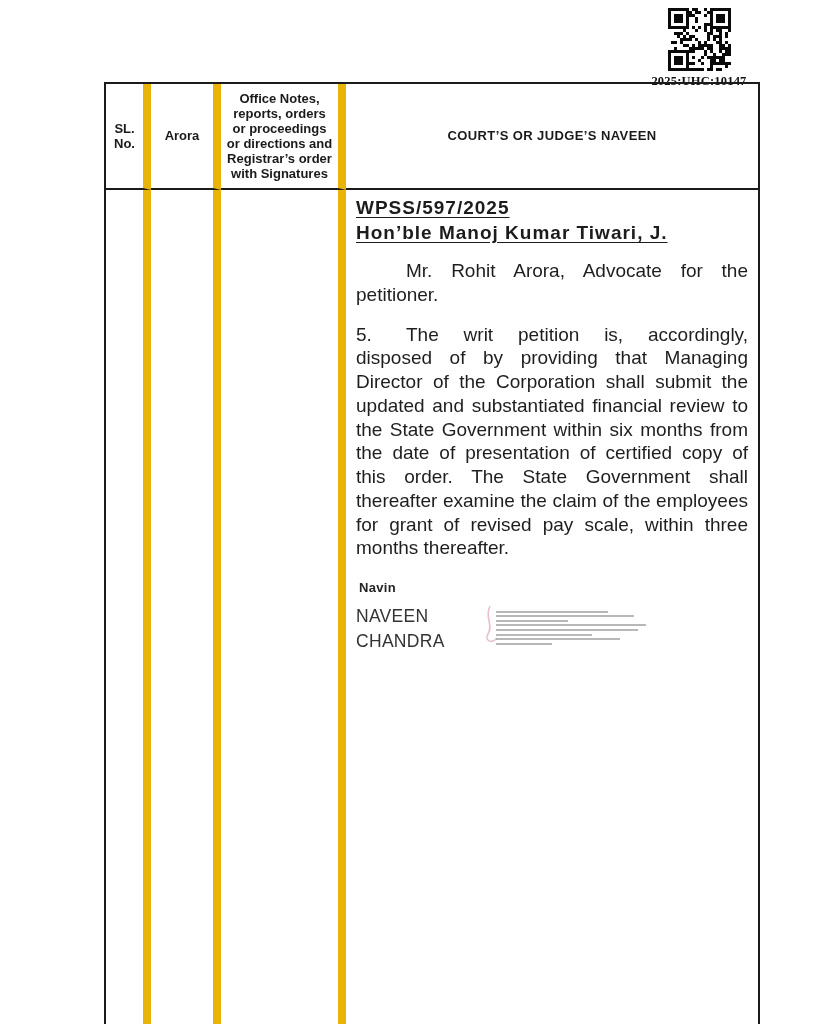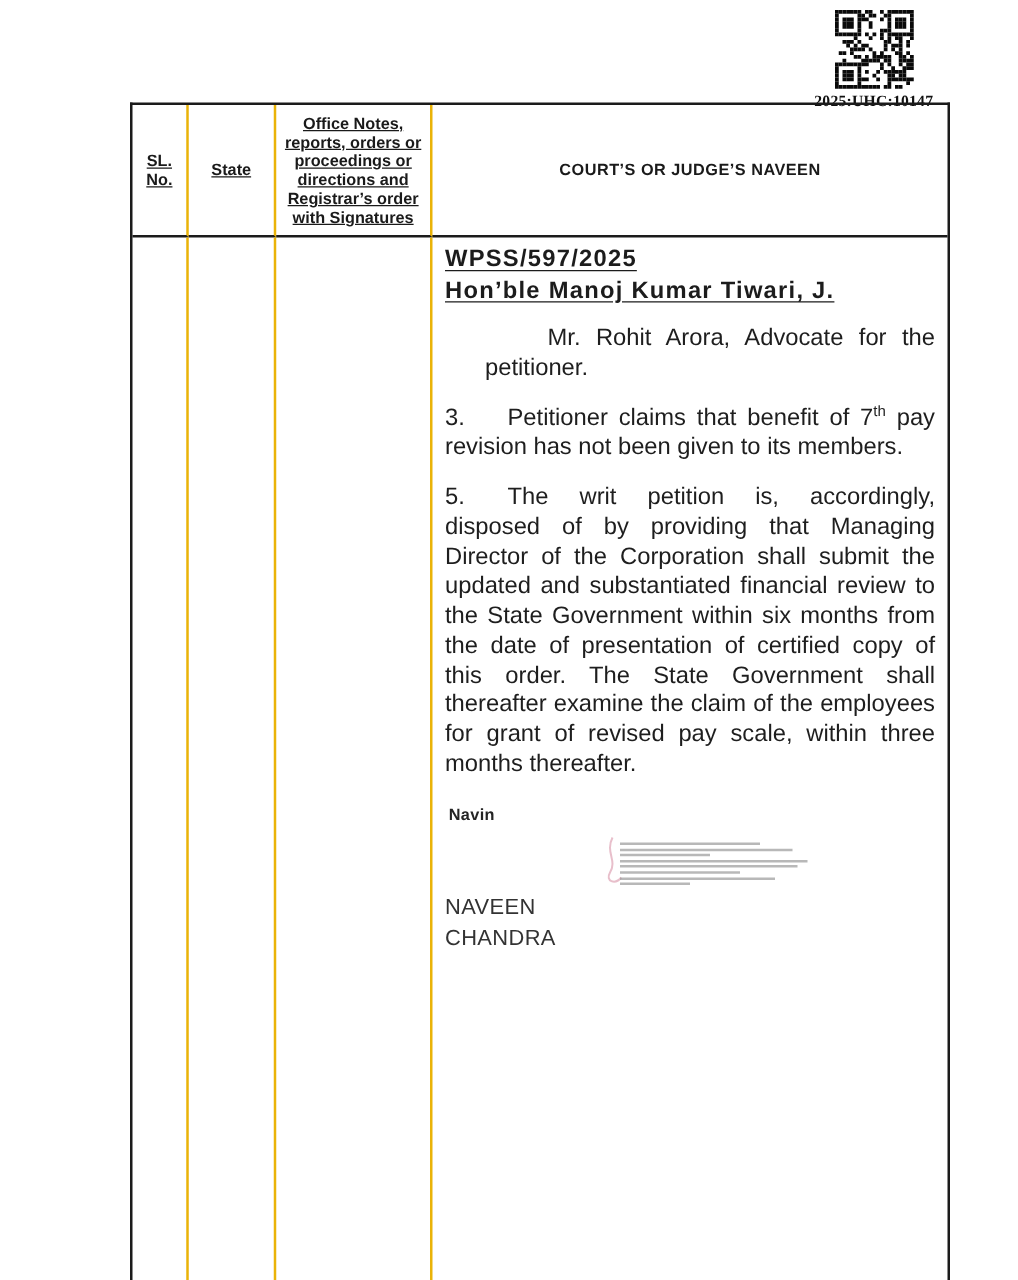--- a/index.html
+++ b/index.html
@@ -19,21 +19,21 @@
   }
 
   
   .doc-table {
     position:absolute; left:104px; top:82px; width:656px; height:942px;
     display:grid; grid-template-columns:45px 70px 125px 1fr; grid-template-rows:106px 1fr;
     border-top:2px solid #1b1b1b; border-left:2px solid #1b1b1b; border-right:2px solid #1b1b1b;
     box-sizing:border-box;
   }
   .cell { box-sizing:border-box; }
-  .cell.v { border-right:2px solid #eab308;text-decoration:underline; }
+  .cell.v { border-right:8px solid #eab308; }
   .hdr {
     border-bottom:2px solid #1b1b1b;
     display:flex; align-items:center; justify-content:center;
     text-align:center; font-weight:bold; font-size:13px; line-height:1.16; padding:4px;
     color:#1a1a1a;
   }
   .hdr-orders { letter-spacing:0.4px; }
 
   
   .order-body { padding:7px 10px 0 10px; }
@@ -41,30 +41,30 @@
     font-size:19px; font-weight:bold; letter-spacing:1px;
     text-decoration:underline; text-underline-offset:3px;
   }
   .case-no { margin-bottom:3px; }
   .coram { margin-bottom:15px; }
   .para {
     font-size:19px; line-height:1.25; text-align:justify; margin:0 0 16px 0;
     color:#1e1e1e;
   }
   .para .num { display:inline-block; width:50px; }
-  .para.indent { text-indent:50px;margin-left:32px; }
+  .para.indent { text-indent:50px; }
   .para sup { font-size:12px; line-height:0; vertical-align:super; }
 
   .sig-block { margin-top:30px; text-align:right; }
   .judge-sig { font-size:19px; font-weight:bold; letter-spacing:1px; }
   .order-date { font-size:18px; padding-right:46px; letter-spacing:0.5px; color:#2a2a2a; }
 
   .assistant { margin-top:20px; margin-left:3px; font-size:13px; font-weight:bold; color:#242424; letter-spacing:0.3px; }
   .signer-row { display:flex; align-items:flex-start; margin-top:9px; }
-  .signer-name { width:112px; font-size:17.5px; line-height:1.45; color:#333; letter-spacing:0.3px;margin-top:45px; }
+  .signer-name { width:112px; font-size:17.5px; line-height:1.45; color:#333; letter-spacing:0.3px; }
   .sig-details { position:relative; margin-left:28px; margin-top:4px; width:150px; }
   .sig-details .ln { height:2px; background:#9a9a9a; opacity:0.7; margin:2.6px 0; }
   .sig-squiggle { position:absolute; left:-26px; top:-4px; }
 </style>
 </head>
 <body>
 
 <div class="page">
 
   <div class="qr-block">
@@ -293,36 +293,35 @@
         <i style="left: 39px; top: 60px;"></i>
         <i style="left: 42px; top: 60px;"></i>
         <i style="left: 48px; top: 60px;"></i>
         <i style="left: 51px; top: 60px;"></i>
       </div>
     <div class="qr-caption">2025:UHC:10147</div>
   </div>
 
   <div class="doc-table">
     <div class="cell v hdr">SL. No.</div>
-    <div class="cell v hdr">State</div>
+    <div class="cell v hdr">Arora</div>
     <div class="cell v hdr">Office Notes, reports, orders or proceedings or directions and Registrar’s order with Signatures</div>
     <div class="cell hdr hdr-orders">COURT’S OR JUDGE’S NAVEEN</div>
 
     <div class="cell v"></div>
     <div class="cell v"></div>
     <div class="cell v"></div>
 
     <div class="cell order-body">
       <div class="case-no">WPSS/597/2025</div>
       <div class="coram">Hon’ble Manoj Kumar Tiwari, J.</div>
 
       <p class="para indent"><span>Mr. Rohit Arora, Advocate for the petitioner.</span></p>
 
 
-      <p class="para"><span class="num">3.</span><span>Petitioner claims that benefit of 7</span><sup>th</sup><span> pay revision has not been given to its members.</span></p>
 
 
       <p class="para"><span class="num">5.</span><span>The writ petition is, accordingly, disposed of by providing that Managing Director of the Corporation shall submit the updated and substantiated financial review to the State Government within six months from the date of presentation of certified copy of this order. The State Government shall thereafter examine the claim of the employees for grant of revised pay scale, within three months thereafter.</span></p>
 
 
       <div class="assistant">Navin</div>
 
       <div class="signer-row">
         <div class="signer-name">NAVEEN CHANDRA</div>
         <div class="sig-details">

